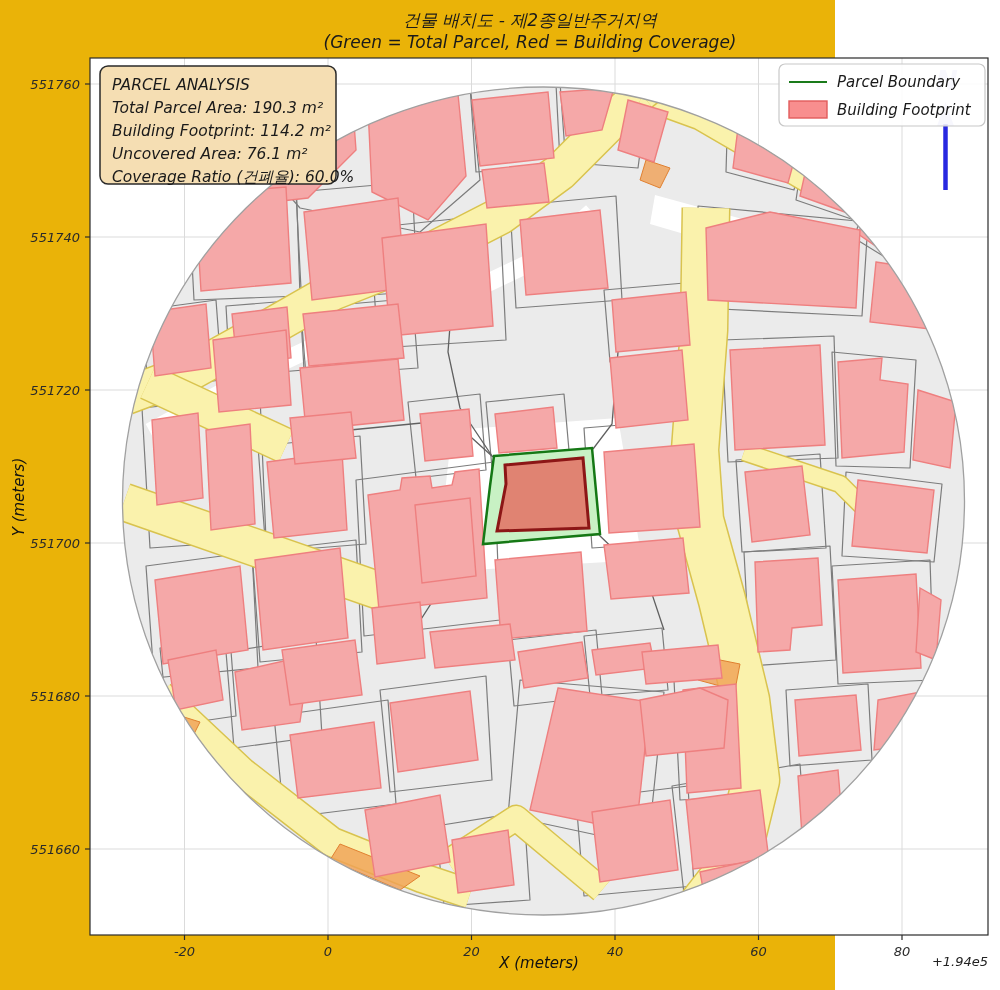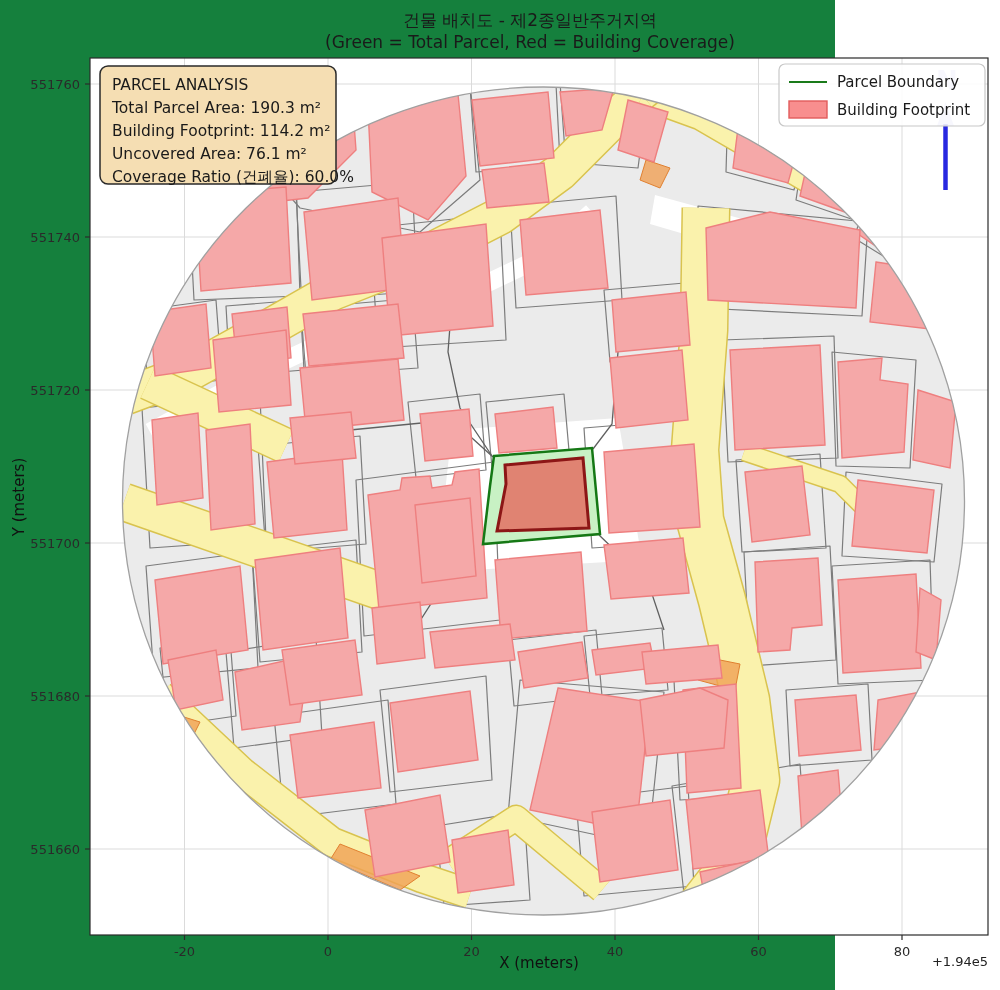--- a/index.html
+++ b/index.html
@@ -1,17 +1,17 @@
 <!DOCTYPE html>
 <html><head>
 <meta charset="utf-8">
 <style>
   html,body{margin:0;padding:0;background:#ffffff;}
-  .figure{position:relative;width:835px;height:990px;background:#15803d;
-          font-family:"DejaVu Sans","Liberation Sans",sans-serif;}
+  .figure{position:relative;width:835px;height:990px;background:#eab308;
+          font-family:"DejaVu Sans","Liberation Sans",sans-serif;font-style:italic;}
   svg{display:block;}
   text{font-family:"DejaVu Sans","Liberation Sans",sans-serif;}
 </style>
 </head>
 <body>
 
 <div class="figure">
 <svg id="fig" width="1000" height="990" viewBox="0 0 1000 990">
 
   <text x="530" y="26" font-size="17" fill="#1a1a1a" text-anchor="middle">건물 배치도 - 제2종일반주거지역</text>

